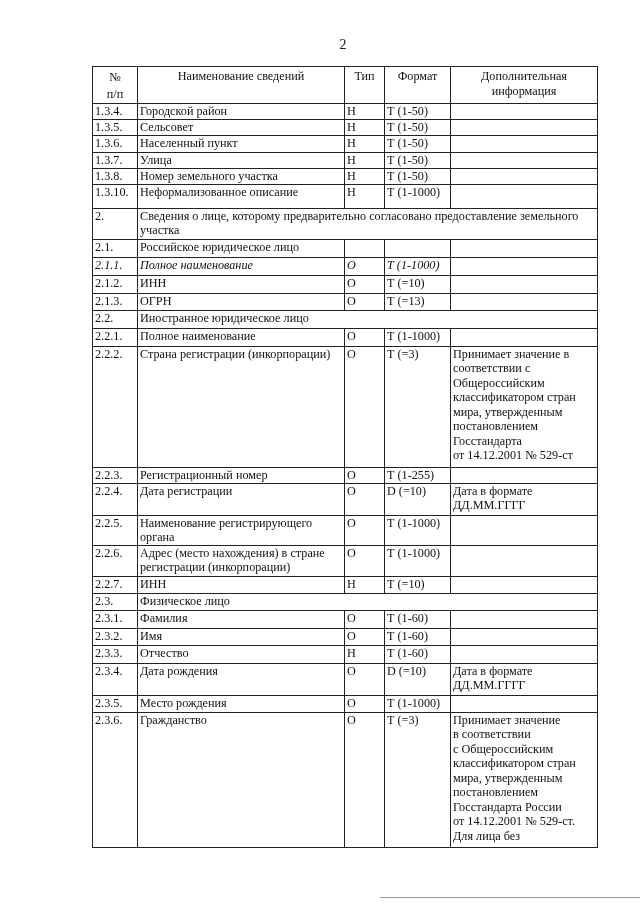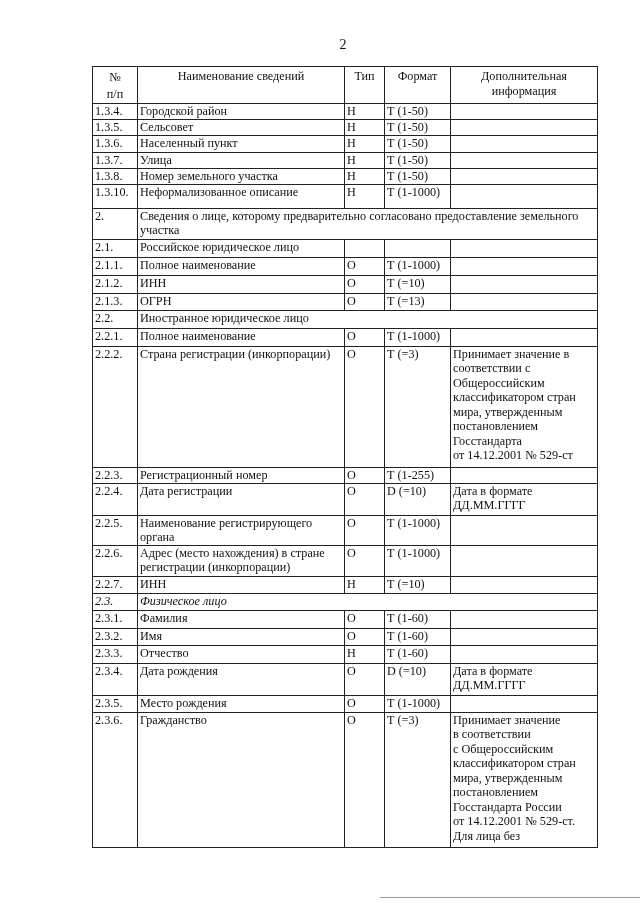--- a/index.html
+++ b/index.html
@@ -87,21 +87,21 @@
         <td>2.</td>
         <td colspan="4">Сведения о лице, которому предварительно согласовано предоставление земельного участка</td>
       </tr>
       <tr style="height: 18px;">
         <td>2.1.</td>
         <td>Российское юридическое лицо</td>
         <td></td>
         <td></td>
         <td class="info"></td>
       </tr>
-      <tr style="height: 18px;">
+      <tr style="height: 18px; font-style: italic;">
         <td>2.1.1.</td>
         <td>Полное наименование</td>
         <td>О</td>
         <td>Т (1-1000)</td>
         <td class="info"></td>
       </tr>
       <tr style="height: 18px;">
         <td>2.1.2.</td>
         <td>ИНН</td>
         <td>О</td>
@@ -169,21 +169,21 @@
         <td>Т (1-1000)</td>
         <td class="info"></td>
       </tr>
       <tr style="height: 17px;">
         <td>2.2.7.</td>
         <td>ИНН</td>
         <td>Н</td>
         <td>Т (=10)</td>
         <td class="info"></td>
       </tr>
-      <tr style="height: 17px; font-style: italic;">
+      <tr style="height: 17px;">
         <td>2.3.</td>
         <td colspan="4">Физическое лицо</td>
       </tr>
       <tr style="height: 18px;">
         <td>2.3.1.</td>
         <td>Фамилия</td>
         <td>О</td>
         <td>Т (1-60)</td>
         <td class="info"></td>
       </tr>

